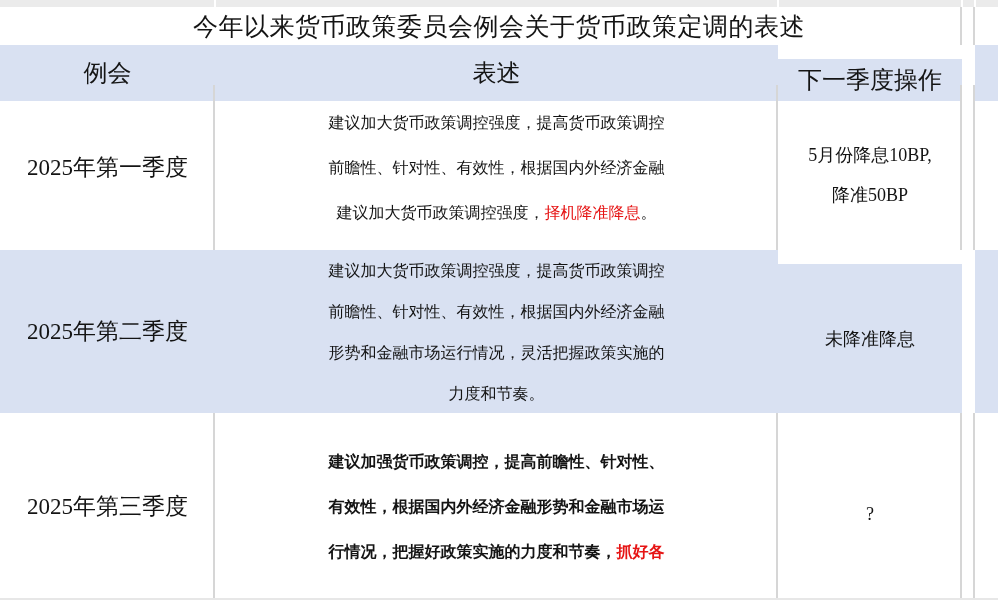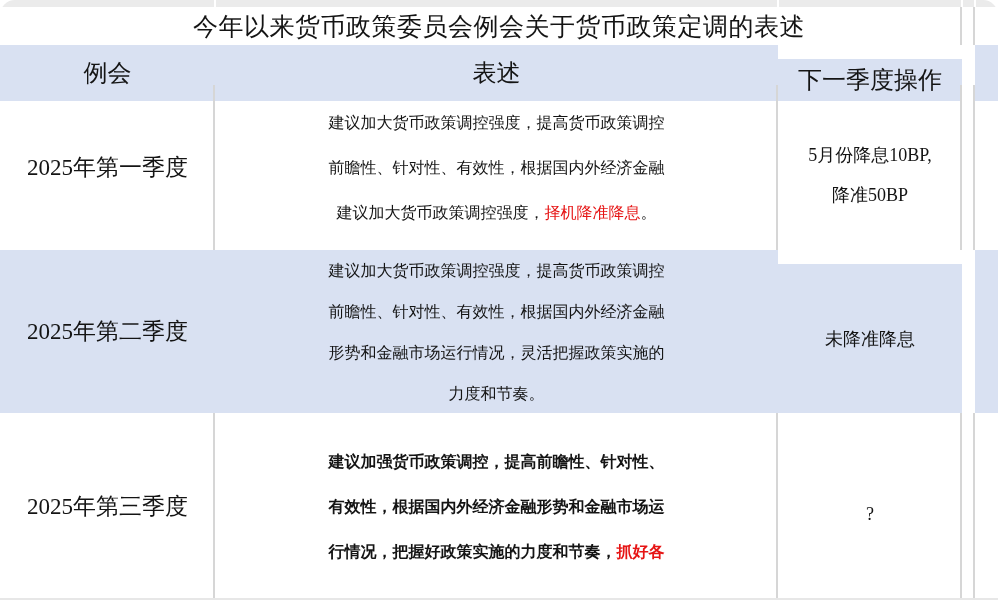--- a/index.html
+++ b/index.html
@@ -3,21 +3,20 @@
 <meta charset="utf-8">
 <style>
   html,body{margin:0;padding:0;background:#ffffff;}
   .canvas{
     position:relative;
     width:998px;height:614px;
     background:#ffffff;
     overflow:hidden;
     font-family:"Liberation Serif","DejaVu Serif",serif;
     color:#141414;
-    border-radius:15px;
   }
   .row{position:absolute;left:0;width:998px;display:flex;}
   .strip{top:0;height:7px;background:var(--strip,#ebebeb);}
   .strip-gap{position:absolute;top:0;height:7px;width:2px;background:#ffffff;}
   .title-row{top:7px;height:38px;background:#ffffff;align-items:center;justify-content:center;}
   .title-text{font-size:25px;letter-spacing:0.5px;}
   .header-row{top:45px;height:56px;}
   .r1{top:85px;height:165px;}
   .r2{top:250px;height:163px;}
   .r3{top:413px;height:187px;}

